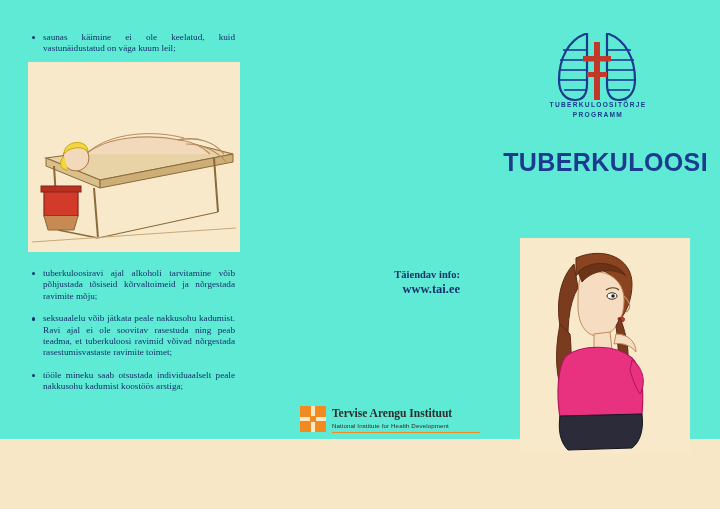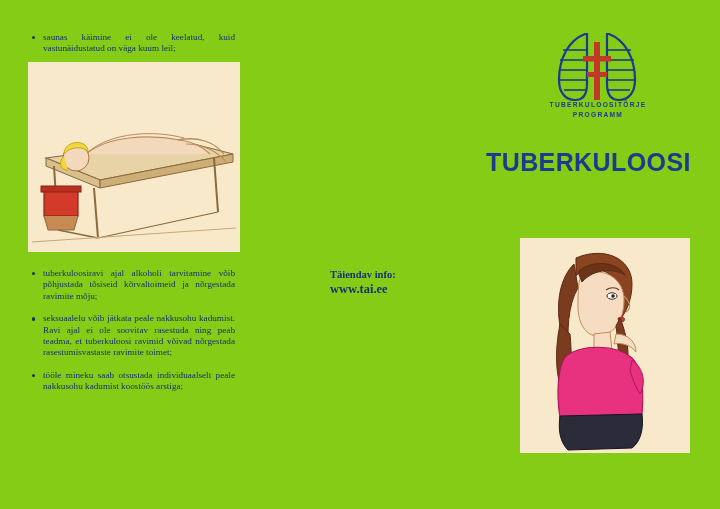--- a/index.html
+++ b/index.html
@@ -11,22 +11,22 @@
     height: 509px;
     background: #f7e7c6;
     font-family: "Liberation Serif", serif;
     overflow: hidden;
     position: relative;
   }
   .page {
     position: absolute;
     left: 0; top: 0;
     width: 720px;
-    height: 509px;
-    background: #84cc16;
+    height: 439px;
+    background: #5eead4;
   }
   
   .col {
     position: absolute;
     top: 0;
     height: 509px;
   }
   .col-left  { left: 18px;  width: 222px; }
   .col-mid   { left: 252px; width: 210px; }
   .col-right { left: 480px; width: 228px; }
@@ -73,20 +73,21 @@
 
   
   .mid-top { position: absolute; left: 0px; top: 32px; width: 206px; }
   .info-block {
     position: absolute;
     left: 78px;
     top: 268px;
     width: 130px;
     color: #16306b;
     font-family: "Liberation Serif", serif;
+    text-align: right;
   }
   .info-label {
     font-size: 10.5px;
     font-weight: bold;
     line-height: 14px;
   }
   .info-url {
     font-size: 12.5px;
     font-weight: bold;
     line-height: 15px;
@@ -160,21 +161,21 @@
     letter-spacing: 1.3px;
     color: #1b3b8f;
     line-height: 9.5px;
   }
 
   .brochure-title {
     position: absolute;
     left: 6px;
     top: 148px;
     width: 222px;
-    text-align: left;
+    text-align: right;
     font-family: "Liberation Sans", sans-serif;
     font-size: 25px;
     font-weight: bold;
     color: #1b3b8f;
     letter-spacing: 0.4px;
     line-height: 29px;
   }
 
   
   .woman-art {
@@ -238,20 +239,33 @@
   </div>
 
   <div class="col col-mid">
 
 
     <div class="info-block">
       <div class="info-label">Täiendav info:</div>
       <div class="info-url">www.tai.ee</div>
     </div>
 
+    <div class="tai-logo">
+      <div class="tai-mark">
+        <div class="cut" style="left:11px; top:0px; width:4px; height:10px;"></div>
+        <div class="cut" style="left:0px; top:11px; width:10px; height:4px;"></div>
+        <div class="cut" style="left:16px; top:11px; width:10px; height:4px;"></div>
+        <div class="cut" style="left:11px; top:16px; width:4px; height:10px;"></div>
+      </div>
+      <div class="tai-text">
+        <div class="tai-title">Tervise Arengu Instituut</div>
+        <div class="tai-sub">National Institute for Health Development</div>
+      </div>
+      <div class="tai-rule"></div>
+    </div>
   </div>
 
   <div class="col col-right">
 
     <svg class="prog-logo" viewBox="0 0 104 90">
       <g fill="none" stroke="#1b3b8f" stroke-width="2.2">
         <path d="M40,10 C24,16 14,34 14,56 C14,68 20,76 30,76 C38,76 42,70 42,60 L42,10 Z"></path>
         <path d="M64,10 C80,16 90,34 90,56 C90,68 84,76 74,76 C66,76 62,70 62,60 L62,10 Z"></path>
       </g>
       <g stroke="#1b3b8f" stroke-width="1.6">

